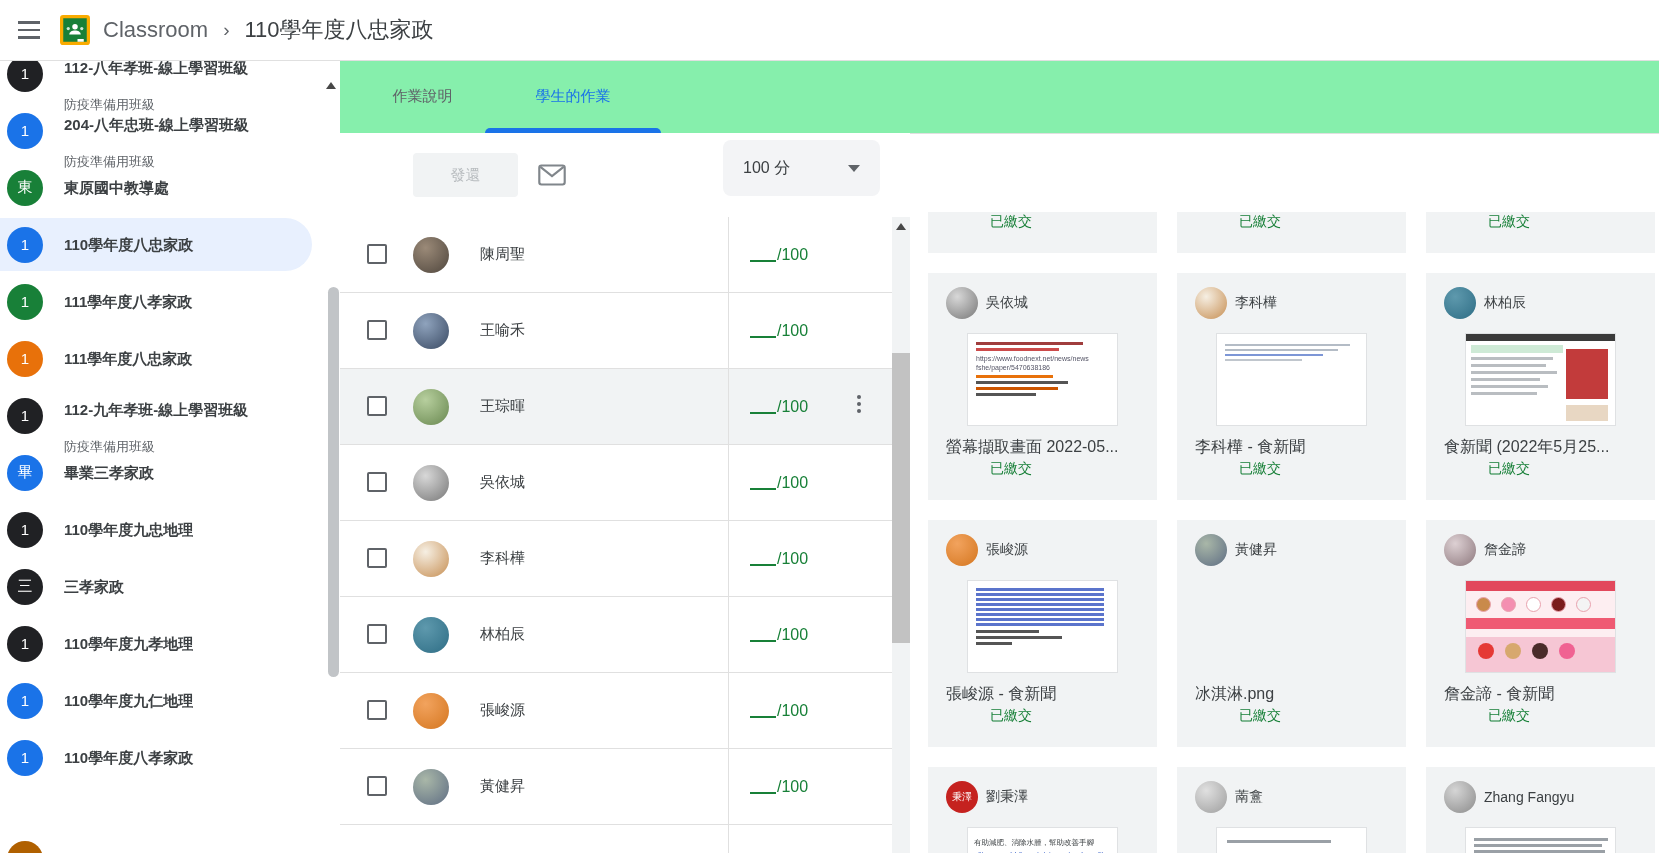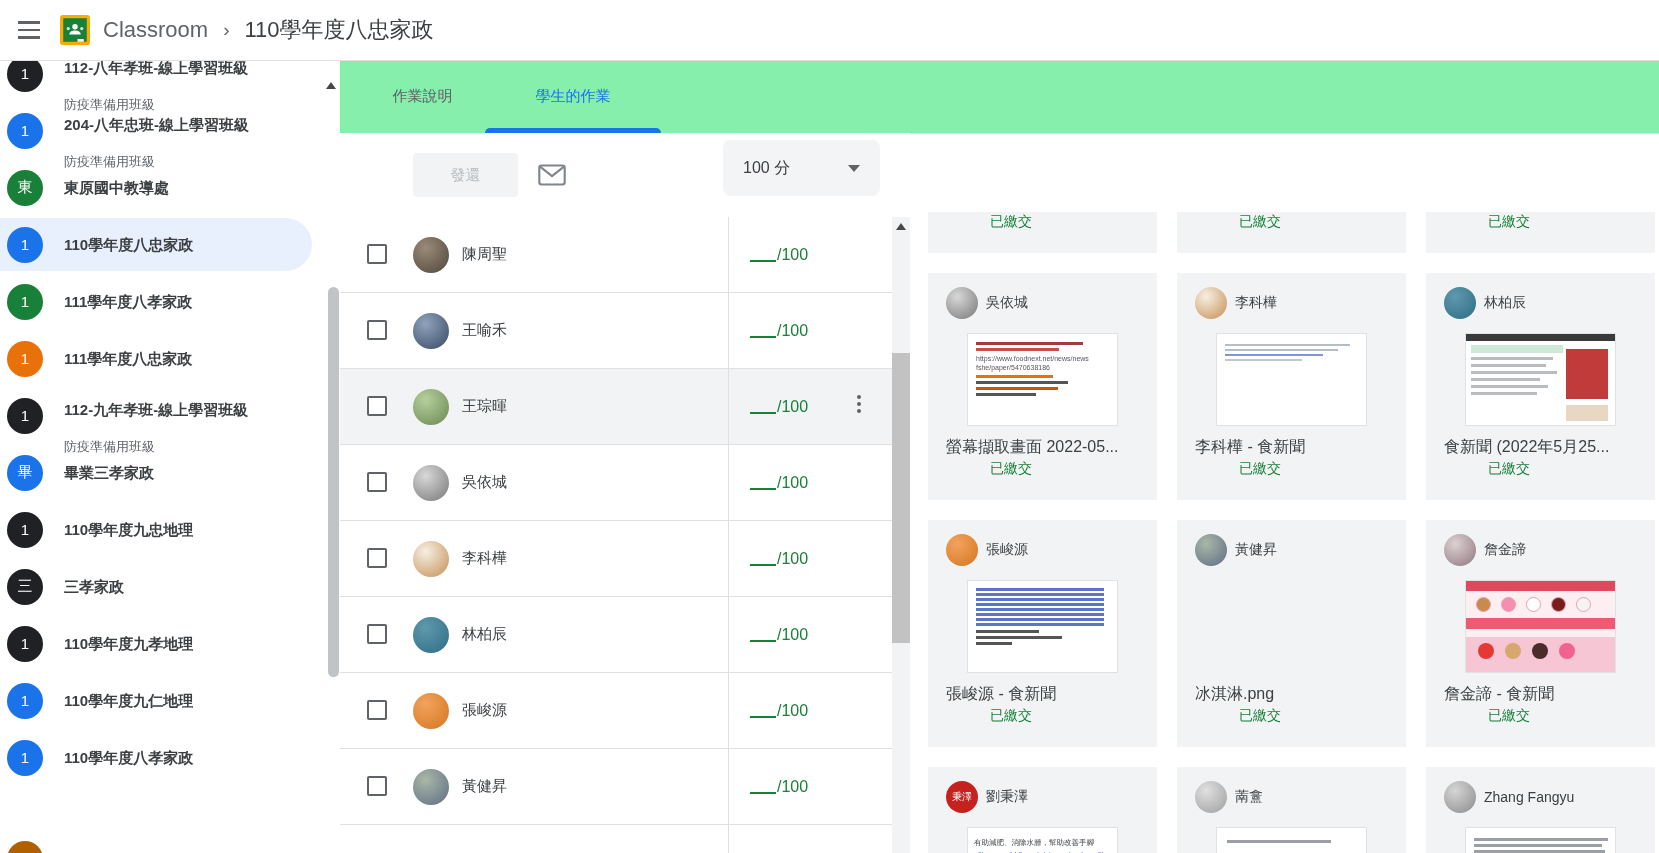--- a/index.html
+++ b/index.html
@@ -59,21 +59,21 @@
   .dd-caret{position:absolute;right:20px;top:25px;width:0;height:0;
     border-left:6px solid transparent;border-right:6px solid transparent;border-top:7px solid #5f6368;}
 
   
   .stable{position:absolute;top:157px;left:0;width:552px;bottom:0;}
   .trow{height:76px;border-bottom:1px solid #e0e0e0;position:relative;background:#fff;box-sizing:border-box;}
   .trow.hl{background:#f1f3f4;}
   .tcheck{position:absolute;left:27px;top:27px;width:20px;height:20px;border:2px solid #5f6368;
     border-radius:2px;background:#fff;box-sizing:border-box;cursor:pointer;}
   .tavatar{position:absolute;left:73px;top:20px;width:36px;height:36px;border-radius:50%;}
-  .tname{position:absolute;left:122px;top:0;height:100%;display:flex;align-items:center;
+  .tname{position:absolute;left:140px;top:0;height:100%;display:flex;align-items:center;
     font-size:15px;color:#3c4043;}
   .tscore{position:absolute;left:410px;top:0;height:100%;display:flex;align-items:center;
     font-size:16px;color:#188038;}
   .score-blank{display:inline-block;width:26px;height:13px;border-bottom:2px solid #188038;margin-right:1px;}
   .tdots{position:absolute;left:517px;top:26px;display:none;flex-direction:column;gap:3px;cursor:pointer;}
   .trow.hl .tdots{display:flex;}
   .tdots i{width:4px;height:4px;border-radius:50%;background:#5f6368;}
   .score-sep{position:absolute;left:388px;top:157px;bottom:0;width:1px;background:#e0e0e0;}
 
   

